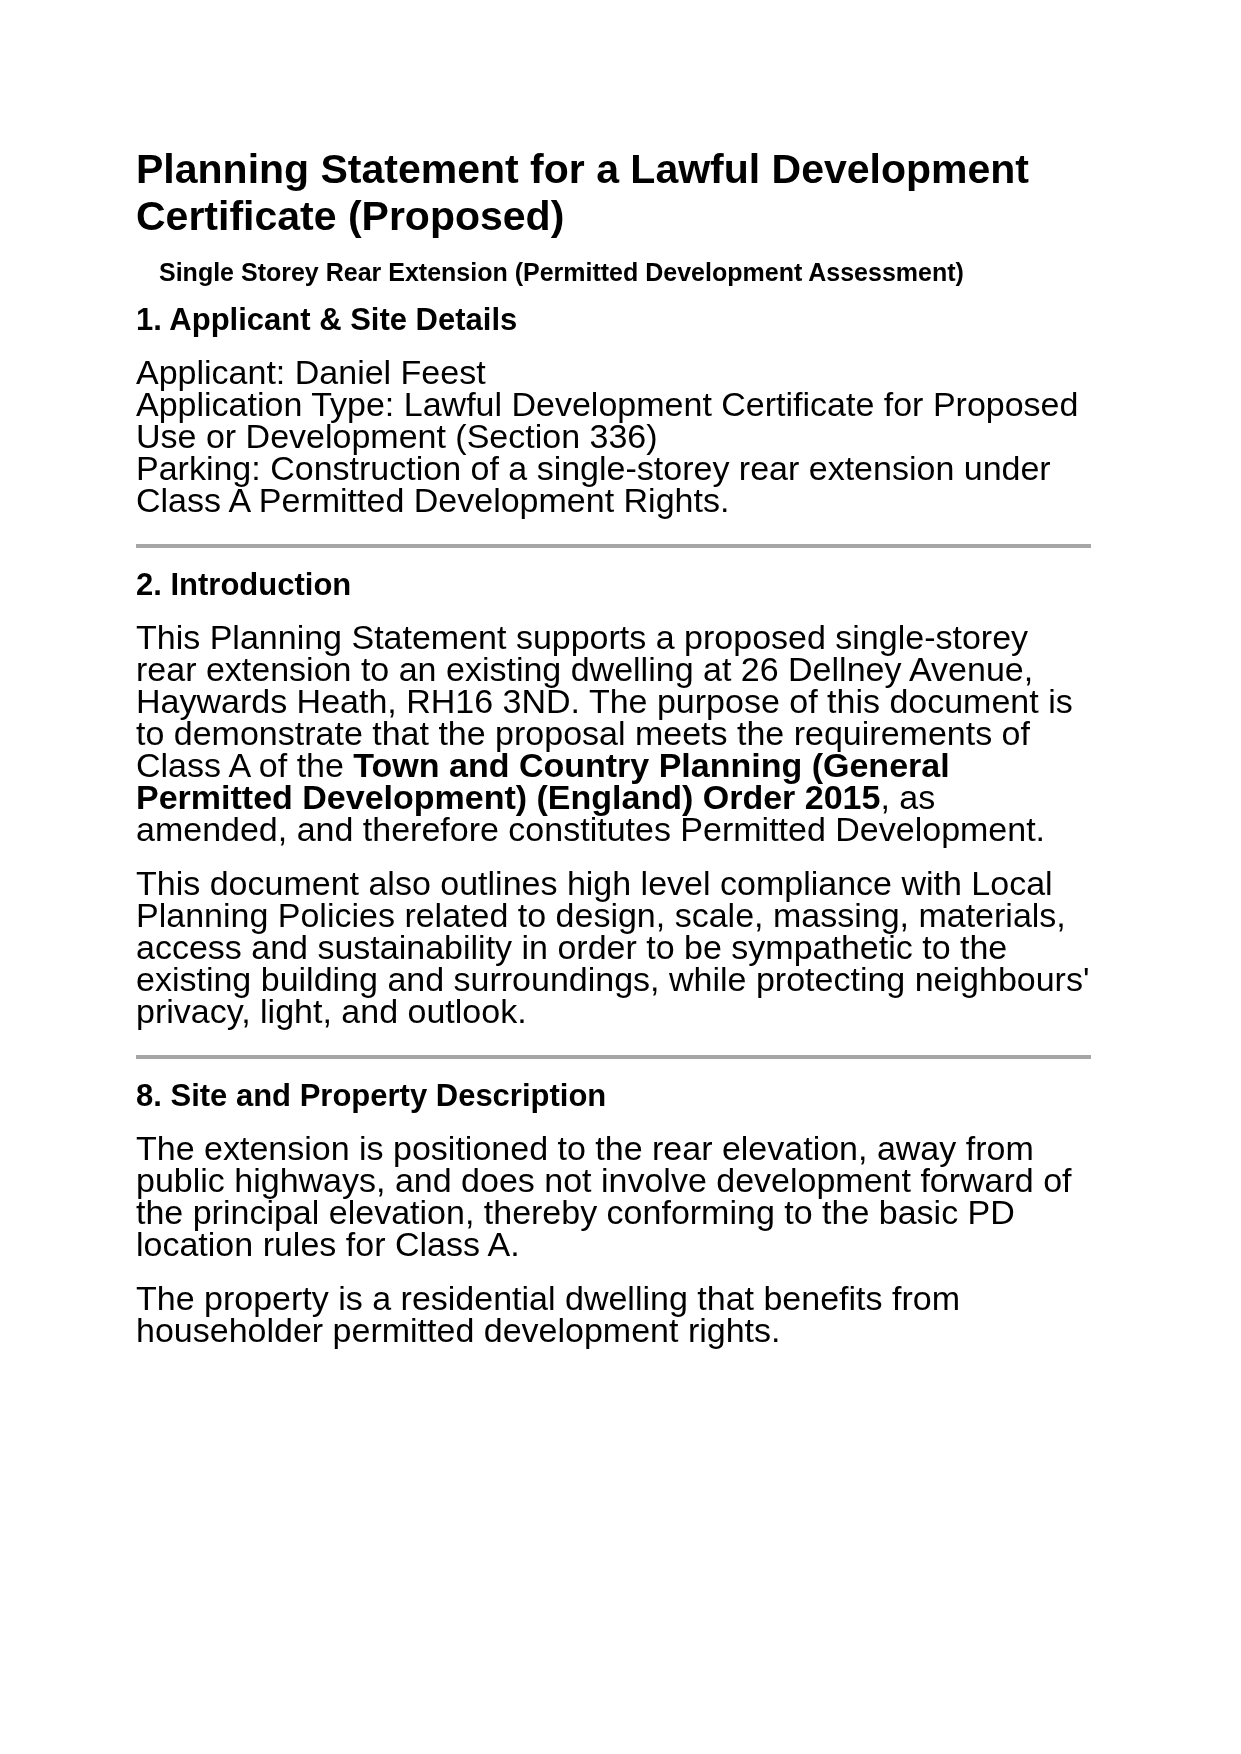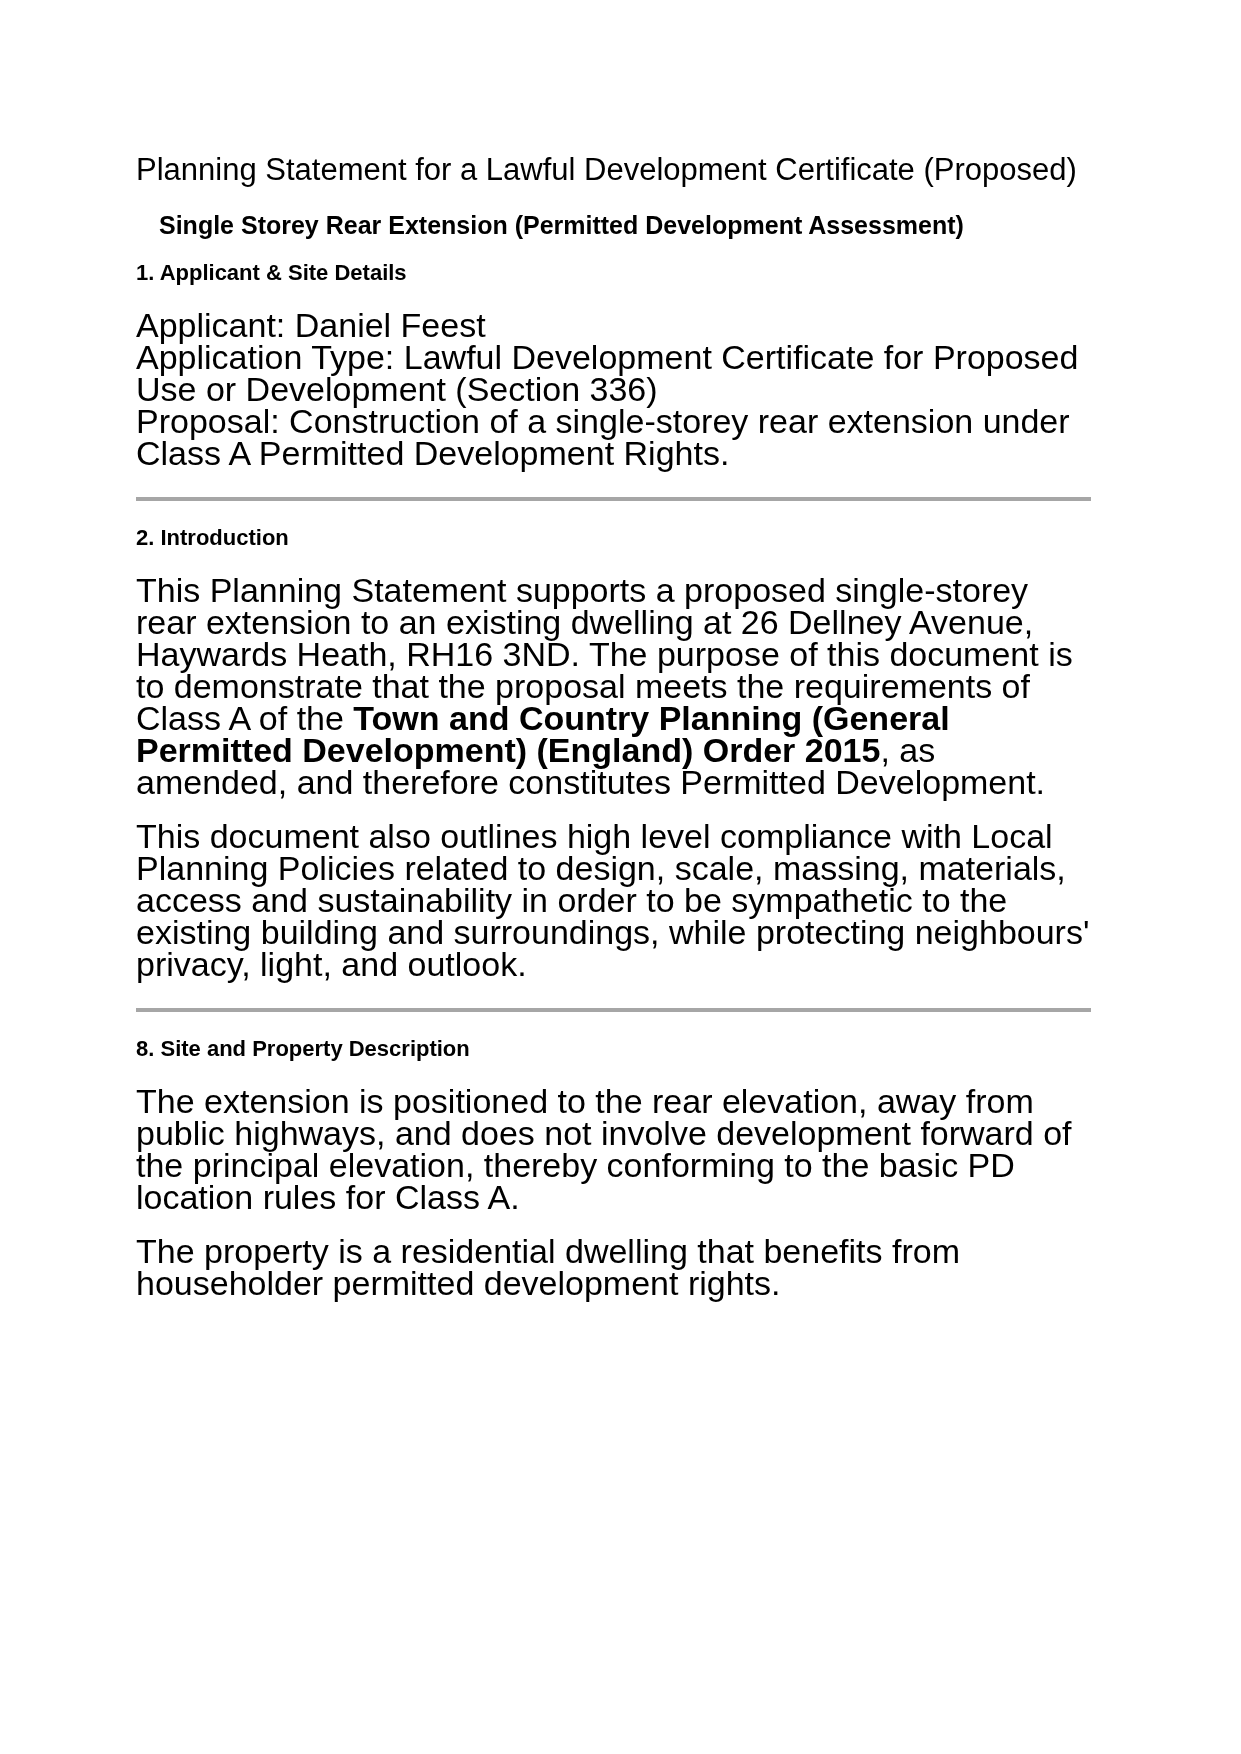--- a/index.html
+++ b/index.html
@@ -15,34 +15,34 @@
     -webkit-font-smoothing: antialiased;
   }
   .page {
     box-sizing: border-box;
     width: 1241px;
     height: 1754px;
     padding: 146px 150px 0 136px;
     overflow: hidden;
   }
   .doc-title {
-    font-size: 31px;
+    font-size: 41px;
     line-height: 47px;
-    font-weight: normal;
+    font-weight: bold;
     margin: 0;
   }
   .doc-subtitle {
     font-size: 25px;
     line-height: 32px;
     font-weight: bold;
     margin: 16px;
     padding-left: 7px;
   }
   .section-heading {
-    font-size: 22px;
+    font-size: 31px;
     line-height: 32px;
     font-weight: bold;
     margin: 16px 0 20px 0;
   }
   .para, .detail-lines {
     font-size: 34px;
     line-height: 32px;
     margin: 0 0 22px 0;
   }
   .detail-lines .line {
@@ -65,21 +65,21 @@
 
   <h1 class="doc-title">Planning Statement for a Lawful Development Certificate (Proposed)</h1>
 
   <div class="doc-subtitle">Single Storey Rear Extension (Permitted Development Assessment)</div>
 
   <h2 class="section-heading">1. Applicant &amp; Site Details</h2>
 
   <div class="detail-lines">
     <div class="line">Applicant: Daniel Feest</div>
     <div class="line">Application Type: Lawful Development Certificate for Proposed Use or Development (Section 336)</div>
-    <div class="line">Proposal: Construction of a single-storey rear extension under Class A Permitted Development Rights.</div>
+    <div class="line">Parking: Construction of a single-storey rear extension under Class A Permitted Development Rights.</div>
   </div>
 
   <hr class="divider">
 
   <h2 class="section-heading">2. Introduction</h2>
 
   <p class="para"><span>This Planning Statement supports a proposed single-storey rear extension to an existing dwelling at 26 Dellney Avenue, Haywards Heath, RH16 3ND. The purpose of this document is to demonstrate that the proposal meets the requirements of Class A of the </span><span class="bold-inline">Town and Country Planning (General Permitted Development) (England) Order 2015</span><span>, as amended, and therefore constitutes Permitted Development.</span></p>
 
   <p class="para">This document also outlines high level compliance with Local Planning Policies related to design, scale, massing, materials, access and sustainability in order to be sympathetic to the existing building and surroundings, while protecting neighbours' privacy, light, and outlook.</p>
 

